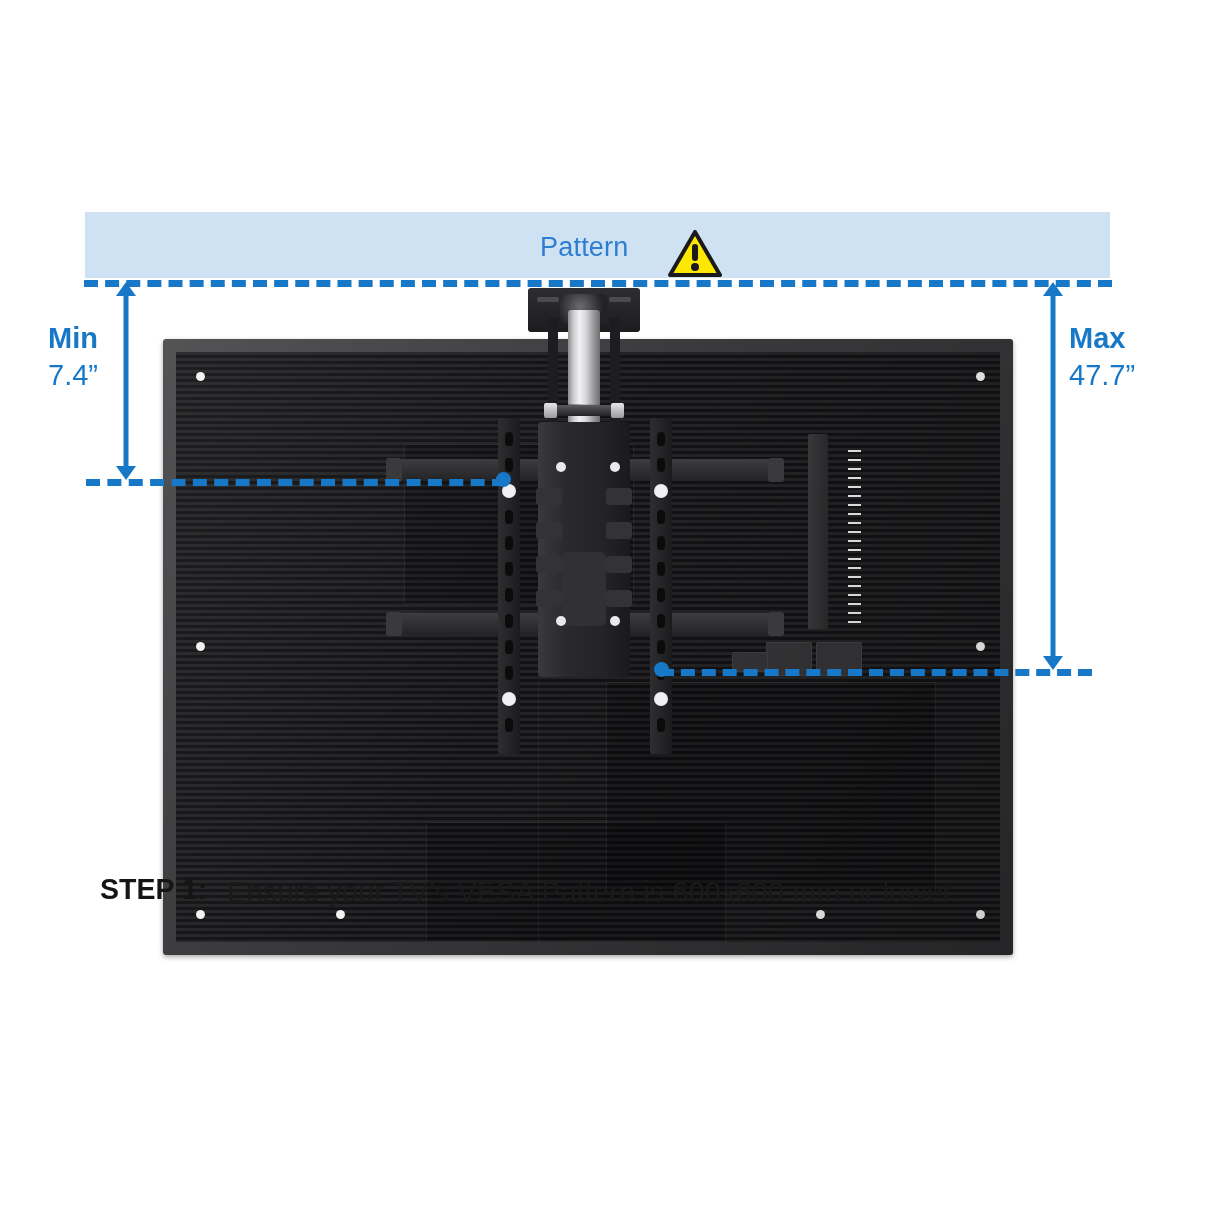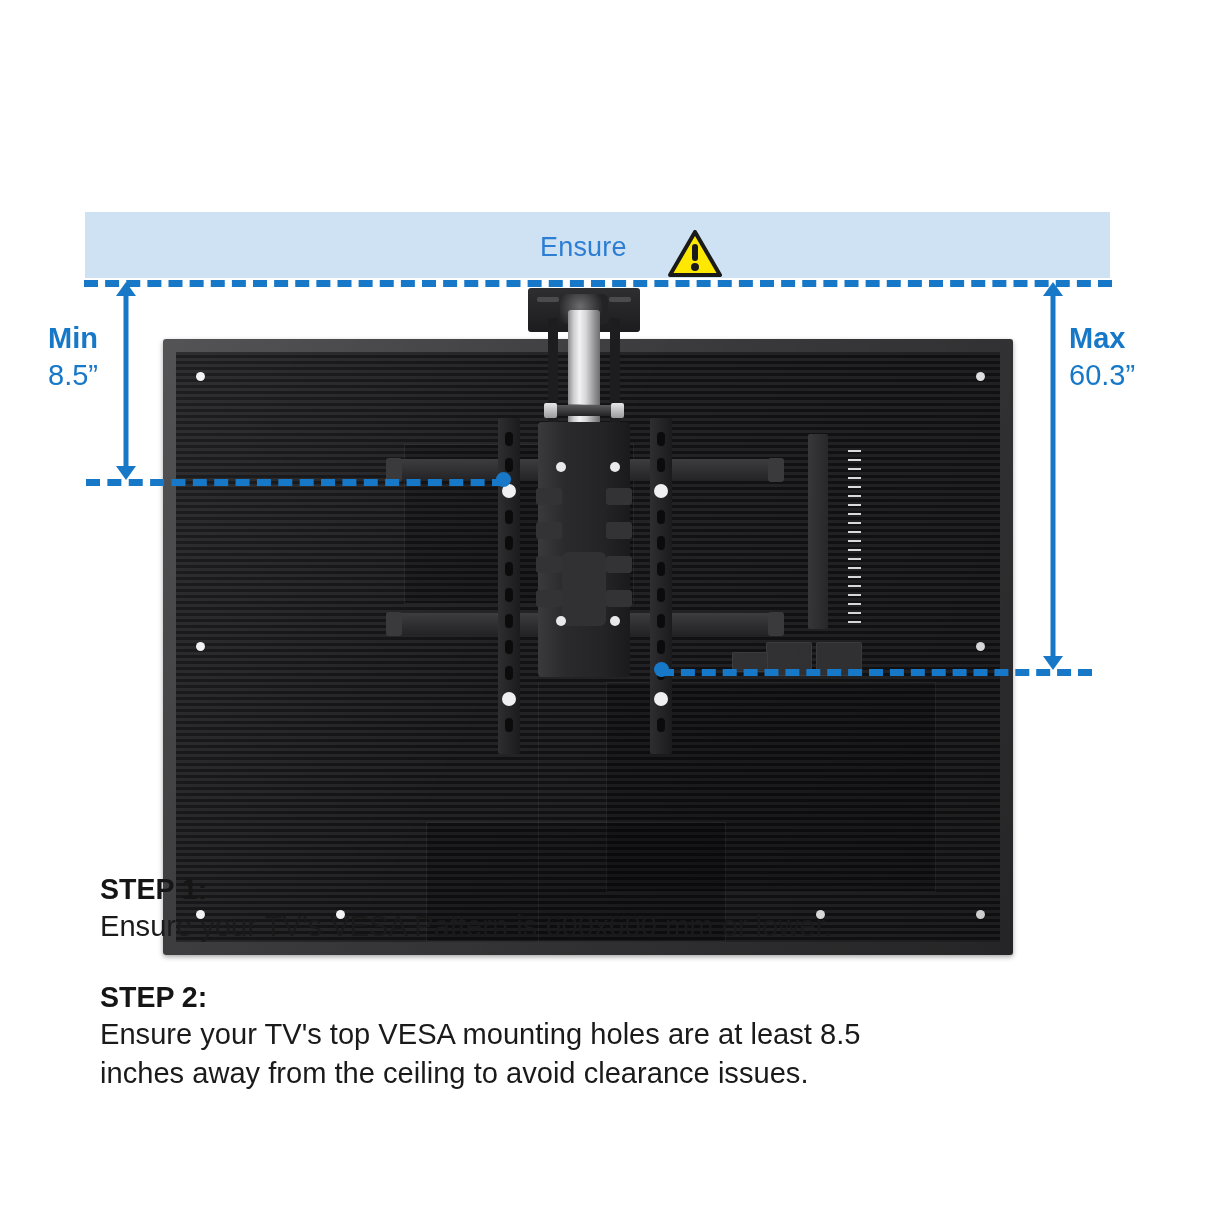--- a/index.html
+++ b/index.html
@@ -238,21 +238,21 @@
   .claw {
     position: absolute; width: 26px; height: 17px;
     background: #333335; border-radius: 3px;
   }
 
   
   .steps {
     position: absolute; left: 0; top: 872px; width: 1214px;
   }
   .step {
-    display: flex; margin: 0 0 34px 0; padding-left: 100px; flex-direction: column;
+    display: flex; margin: 0 0 34px 0; padding-left: 100px;
   }
   .step-label {
     color: #151515; font-weight: 700; font-size: 30px;
     font-family: "Liberation Sans Narrow", "Liberation Sans", sans-serif;
     white-space: nowrap; margin-right: 14px;
     transform: scaleX(0.95); transform-origin: left center;
   }
   .step-text {
     color: #1a1a1a; font-weight: 400; font-size: 30px; line-height: 1.32;
     font-family: "Liberation Sans Narrow", "Liberation Sans", sans-serif;
@@ -262,21 +262,21 @@
 </style>
 </head>
 <body>
 
 <div class="page">
 
 
   <div class="stage">
 
     <div class="ceiling-band"></div>
-    <div class="ceiling-label">Ensure</div>
+    <div class="ceiling-label">Pattern</div>
 
     <svg class="warn-icon" viewBox="0 0 54 48">
       <path d="M27 2 L52 45 L2 45 Z" fill="#ffe800" stroke="#1a1a1a" stroke-width="4" stroke-linejoin="round"></path>
       <rect x="24" y="14" width="6" height="17" rx="3" fill="#1a1a1a"></rect>
       <circle cx="27" cy="37" r="4" fill="#1a1a1a"></circle>
     </svg>
 
     <div class="tv">
       <div class="tv-inner">
 
@@ -398,32 +398,28 @@
         <div class="head down"></div>
     </div>
     <div class="dim-arrow arrow-max">
       <div class="head up"></div>
         <div class="shaft"></div>
         <div class="head down"></div>
     </div>
 
     <div class="dim-label label-min">
       <span class="big">Min</span>
-      <span>8.5”</span>
+      <span>7.4”</span>
     </div>
     <div class="dim-label label-max">
       <span class="big">Max</span>
-      <span>60.3”</span>
+      <span>47.7”</span>
     </div>
   </div>
 
   <div class="steps">
     <div class="step">
       <div class="step-label">STEP 1:</div>
       <div class="step-text">Ensure your TV’s VESA Pattern is 600x600 mm or lower.</div>
     </div>
-    <div class="step">
-      <div class="step-label">STEP 2:</div>
-      <div class="step-text">Ensure your TV's top VESA mounting holes are at least 8.5 inches away from the ceiling to avoid clearance issues.</div>
-    </div>
   </div>
 
 </div>
 
 </body></html>

